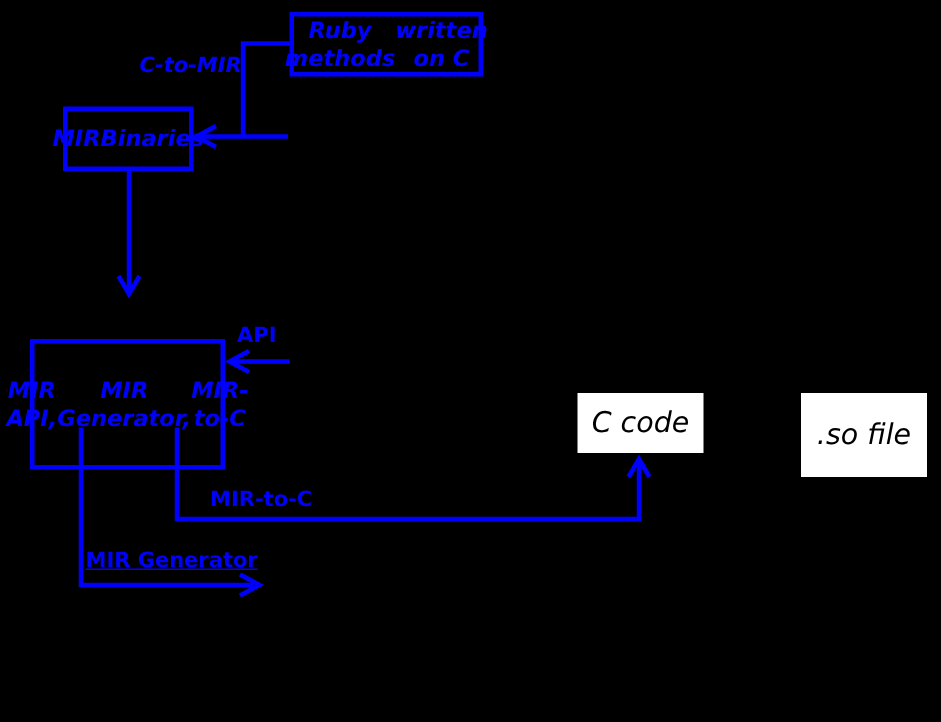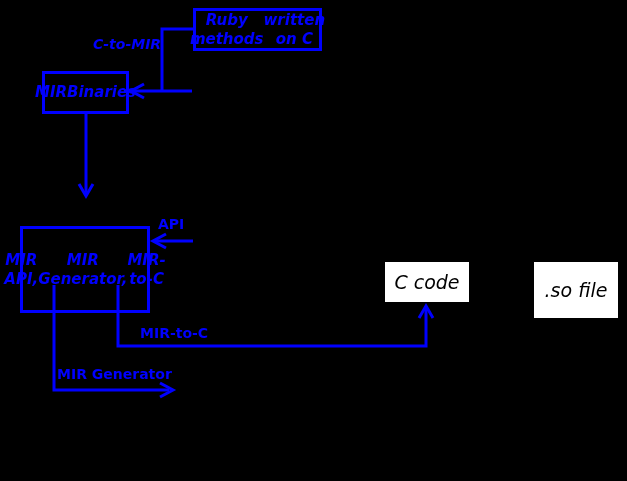--- a/index.html
+++ b/index.html
@@ -59,21 +59,21 @@
     position: absolute;
     color: #0000ff;
     font-weight: bold;
     font-size: 14px;
     line-height: 15px;
     white-space: nowrap;
   }
   .lbl-c-to-mir      { left: 93px;  top: 37px; font-style: italic;  }
   .lbl-api           { left: 158px; top: 217px; }
   .lbl-mir-to-c      { left: 140px; top: 326px; }
-  .lbl-mir-generator { left: 57px;  top: 367px; }
+  .lbl-mir-generator { left: 57px;  top: 367px; text-decoration: underline; }
 </style>
 </head>
 <body>
 
 <div class="canvas">
 
   <svg class="edges" width="627" height="481">
     <g>
       <path d="M193,29 H162 V91 M192,91 H133"></path>
       <path d="M144,84 L131,91 L144,98"></path>

